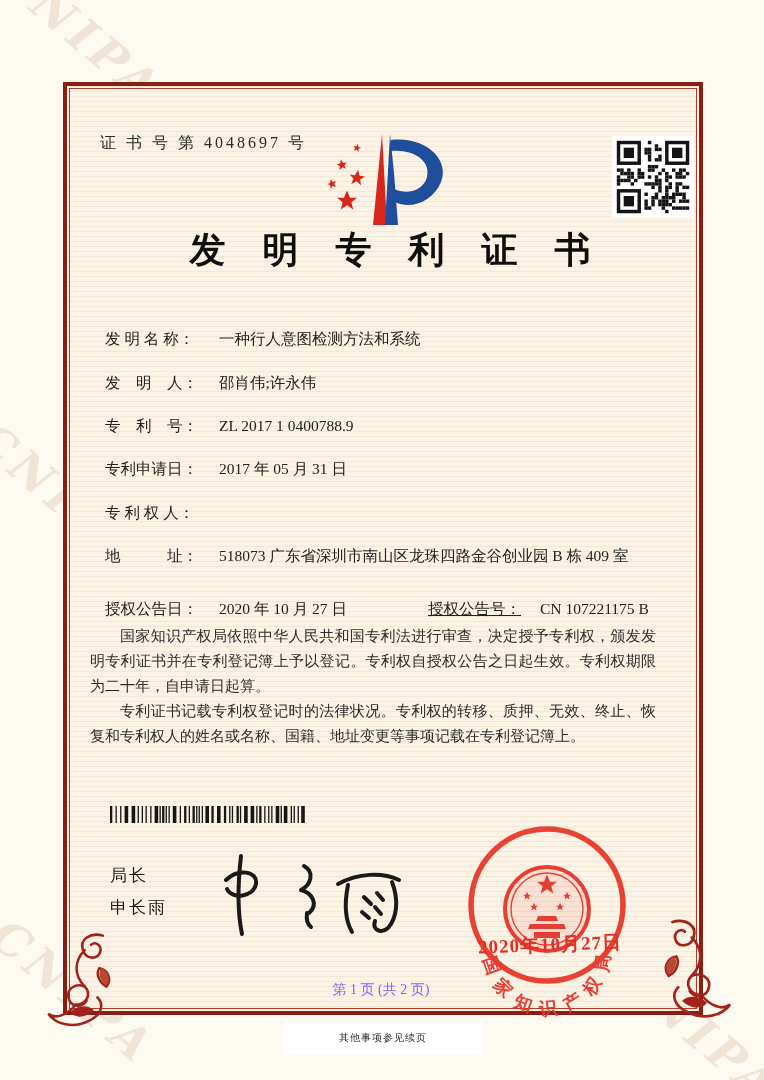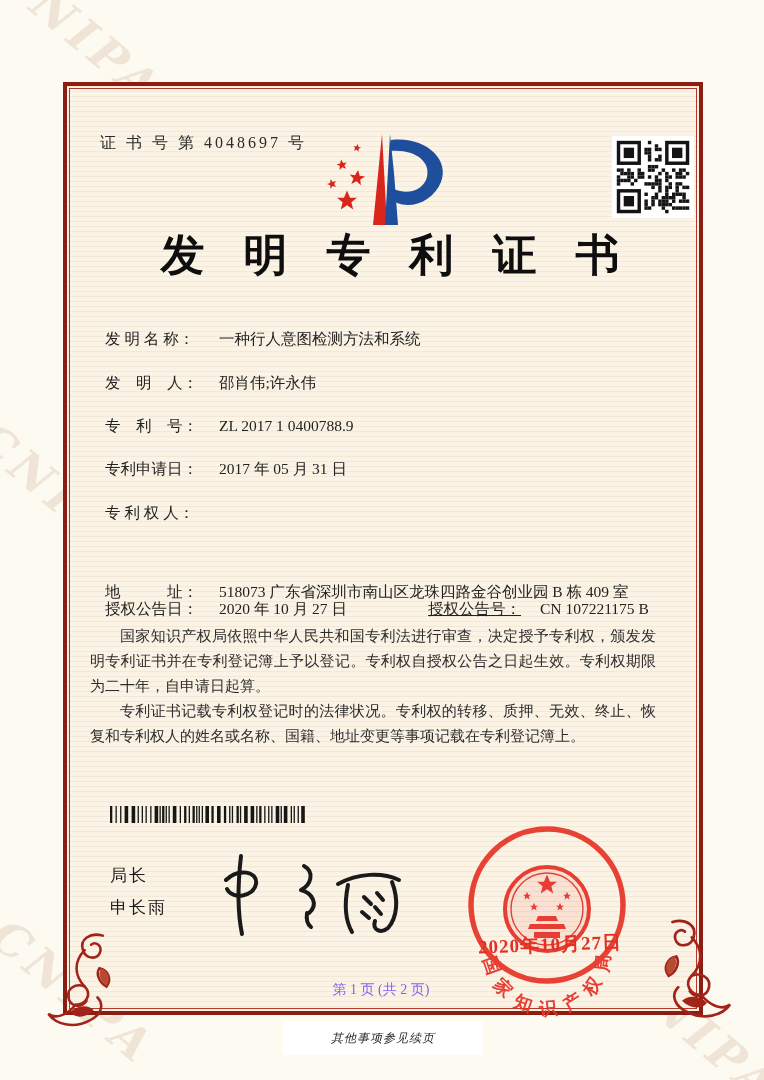--- a/index.html
+++ b/index.html
@@ -12,36 +12,36 @@
   
   #frame{position:absolute;left:63px;top:82px;width:632px;height:925px;
          border:4px solid #8c1d12;
          background:
            repeating-linear-gradient(180deg, rgba(206,170,128,0.16) 0 1px, rgba(0,0,0,0) 1px 5px),
            #fbf4e6;}
   #frame::after{content:"";position:absolute;inset:2px;border:1px solid #b13a2a;pointer-events:none;}
   
   .cert-no{position:absolute;left:100px;top:133px;font-size:16px;letter-spacing:3px;color:#2b2b2b;}
   .title{position:absolute;left:63px;top:226px;width:640px;text-align:center;
-         font-size:44px;font-weight:bold;letter-spacing:14px;padding-left:14px;color:#0e0e0e;}
+         font-size:36px;font-weight:bold;letter-spacing:14px;padding-left:14px;color:#0e0e0e;}
   
   .frow{position:absolute;left:105px;font-size:15.5px;line-height:26px;display:flex;justify-content:flex-end;}
   .frow .lbl{width:114px;flex:0 0 114px;white-space:nowrap;}
   .frow .val{width:452px;}
   
   .paras{position:absolute;left:90px;top:624px;width:566px;font-size:15px;line-height:25px;
          color:#2d2d2d;text-align:justify;}
   .paras p{margin:0;text-indent:2em;}
   
   .sig-title{position:absolute;left:110px;top:864px;font-size:17px;letter-spacing:2px;color:#1c1c1c;}
   .sig-name{position:absolute;left:110px;top:896px;font-size:17px;letter-spacing:2px;color:#1c1c1c;}
   .page-info{position:absolute;left:63px;top:981px;width:636px;text-align:center;font-size:14px;color:#8b5cf6;}
   .note-box{position:absolute;left:283px;top:1021px;width:200px;height:34px;background:#ffffff;
             display:flex;align-items:center;justify-content:center;}
-  .note-box span{font-size:12px;letter-spacing:1px;color:#2b2b2b;font-style:italic;}
+  .note-box span{font-size:10px;letter-spacing:1px;color:#2b2b2b;}
   svg{position:absolute;overflow:visible;}
   .seal-ring-text{font-size:18px;letter-spacing:10px;fill:#e5352b;font-weight:bold;
                   font-family:"Liberation Serif",serif;}
   .seal-date{font-size:19px;font-weight:bold;fill:#e0271b;letter-spacing:1px;
              font-family:"Liberation Serif",serif;}
 </style>
 </head>
 <body>
 
 <div id="page">
@@ -217,21 +217,21 @@
     <span class="lbl">专　利　号：</span>
     <span class="val">ZL 2017 1 0400788.9</span>
   </div>
   <div class="frow" style="top:456px;">
     <span class="lbl">专利申请日：</span>
     <span class="val">2017 年 05 月 31 日</span>
   </div>
   <div class="frow" style="top:500px;">
     <span class="lbl">专 利 权 人：</span>
   </div>
-  <div class="frow" style="top:543px;margin-top:36px;">
+  <div class="frow" style="top:543px;">
     <span class="lbl">地　　　址：</span>
     <span class="val">518073 广东省深圳市南山区龙珠四路金谷创业园 B 栋 409 室</span>
   </div>
   <div class="frow" style="top:596px;">
     <span class="lbl">授权公告日：</span>
     <span style="width:209px;">2020 年 10 月 27 日</span>
     <span class="lbl" style="flex:0 0 112px;width:112px;text-decoration:underline;">授权公告号：</span>
     <span>CN 107221175 B</span>
   </div>
 

